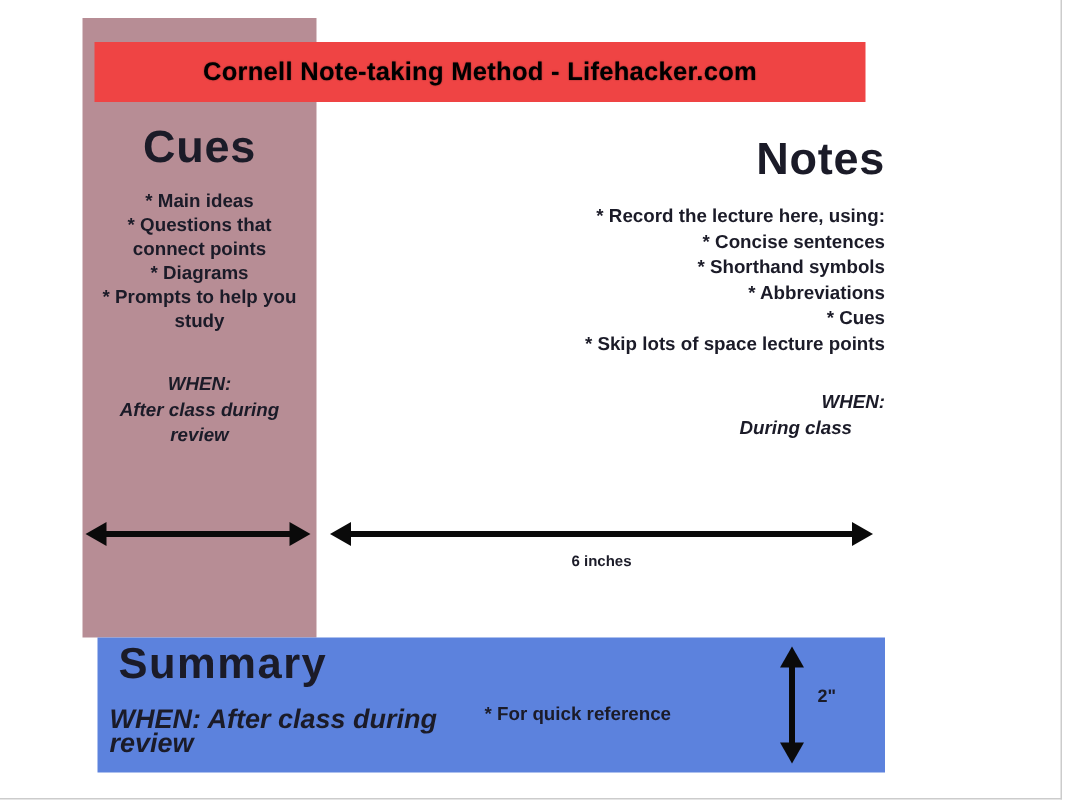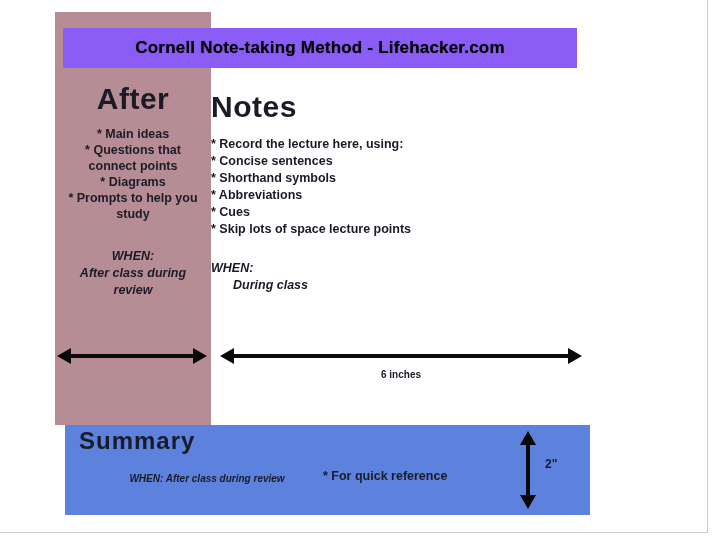--- a/index.html
+++ b/index.html
@@ -17,39 +17,39 @@
 
   
   .cues-col {
     position:absolute; left:0; top:0; width:156px; height:413px;
     background:var(--cues-bg, #b78d95);
   }
 
   
   .title-strip {
     position:absolute; left:8px; top:16px; width:514px; height:40px;
-    background:#8b5cf6; display:flex; align-items:center; justify-content:center;
+    background:#ef4444; display:flex; align-items:center; justify-content:center;
   }
   .title-text {
     font-size:17px; font-weight:bold; color:#000;
     letter-spacing:0.2px; text-shadow:0 0 1px rgba(0,0,0,0.55);
     white-space:nowrap;
   }
 
   
   .cues-inner { position:absolute; left:0; top:70px; width:156px; text-align:center; }
   .big-heading { font-size:30px; font-weight:bold; letter-spacing:0.5px; }
   .cues-inner .big-heading { margin-bottom:10px; }
   .item { font-size:12.5px; font-weight:bold; line-height:16px; }
   .cues-inner .item { padding:0 12px; }
   .when-block { margin-top:26px; font-style:italic; font-weight:bold; font-size:12.5px; line-height:17px; }
   .when-block .when-text { padding:0 22px; }
 
   
-  .notes-area { position:absolute; left:156px; top:58px; width:379px; text-align:left; padding-top:20px; }
+  .notes-area { position:absolute; left:156px; top:58px; width:379px; text-align:right; padding-top:20px; }
   .notes-area .big-heading { margin-bottom:12px; }
   .notes-area .item { line-height:17px; }
   .notes-area .when-block { margin-top:22px; }
 
   
   .h-arrow { position:absolute; height:16px; }
   .h-line { position:absolute; left:11px; right:11px; top:6px; height:4px; background:#0a0a0a; }
   .h-head { position:absolute; top:0; width:0; height:0; border-top:8px solid transparent; border-bottom:8px solid transparent; }
   .h-head.left  { left:0;  border-right:14px solid #0a0a0a; }
   .h-head.right { right:0; border-left:14px solid #0a0a0a; }
@@ -60,25 +60,25 @@
   .notes-arrow { left:165px; top:336px; width:362px; }
   .notes-arrow-label { left:165px; top:357px; width:362px; }
 
   
   .summary-box {
     position:absolute; left:10px; top:413px; width:525px; height:90px;
     background:var(--summary-bg, #5c82dd);
   }
   .summary-heading {
     position:absolute; left:14px; top:2px;
-    font-size:24px; font-weight:bold; letter-spacing:1px;
+    font-size:29px; font-weight:bold; letter-spacing:1px;
   }
   .summary-when {
-    position:absolute; left:22px; top:46px; width:240px; text-align:center;
-    font-style:italic; font-weight:bold; font-size:10px; line-height:16px;
+    position:absolute; left:8px; top:46px; width:240px; text-align:left;
+    font-style:italic; font-weight:bold; font-size:18px; line-height:16px;
   }
   .summary-items {
     position:absolute; left:258px; top:42px; text-align:left;
     font-weight:bold; font-size:12.5px; line-height:18px;
   }
 
   
   .v-arrow { position:absolute; left:455px; top:6px; width:16px; height:78px; }
   .v-line { position:absolute; top:11px; bottom:11px; left:6px; width:4px; background:#0a0a0a; }
   .v-head { position:absolute; left:0; width:0; height:0; border-left:8px solid transparent; border-right:8px solid transparent; }
@@ -92,21 +92,21 @@
 <div class="page">
   <div class="frame">
 
     <div class="cues-col"></div>
 
     <div class="title-strip">
       <span class="title-text">Cornell Note-taking Method - Lifehacker.com</span>
     </div>
 
     <div class="cues-inner">
-      <div class="big-heading">After</div>
+      <div class="big-heading">Cues</div>
       <div class="item">* Main ideas</div>
       <div class="item">* Questions that connect points</div>
       <div class="item">* Diagrams</div>
       <div class="item">* Prompts to help you study</div>
       <div class="when-block">
         <div>WHEN:</div>
         <div class="when-text">After class during review</div>
       </div>
     </div>
 

